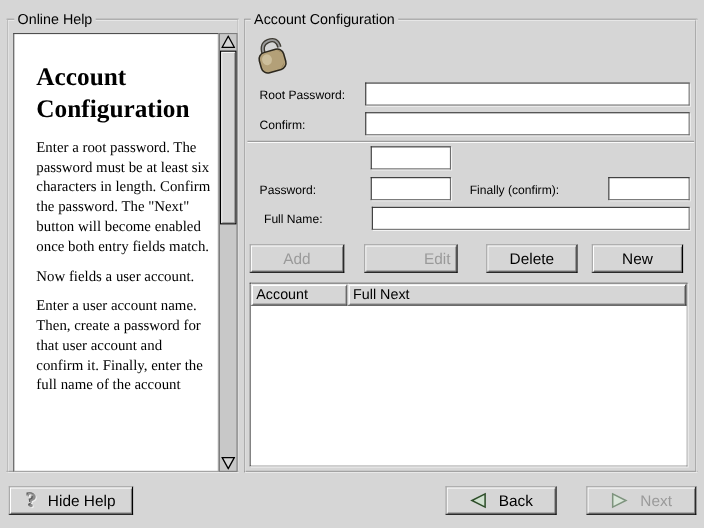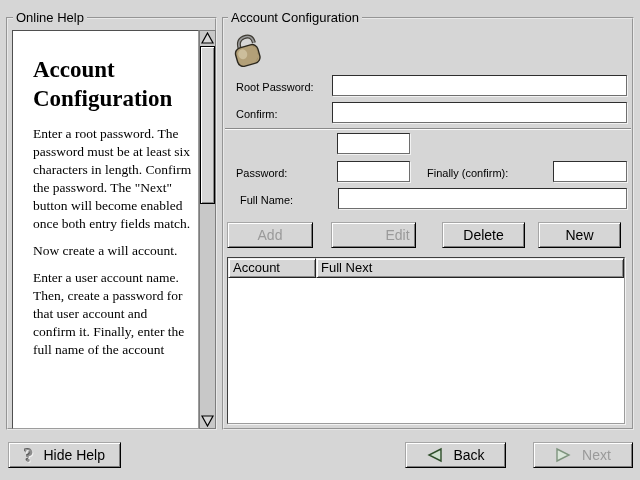--- a/index.html
+++ b/index.html
@@ -62,21 +62,21 @@
 
 <div id="root">
 
   <div class="frame" style="left:6px; top:17px; width:211px; height:413px;"></div>
   <div class="frame-label" style="left:13px; top:10px;">Online Help</div>
 
   <div class="help-text-area sunken">
     <div class="help-inner">
       <div class="help-heading">Account Configuration</div>
       <p class="help-para">Enter a root password. The password must be at least six characters in length. Confirm the password. The "Next" button will become enabled once both entry fields match.</p>
-      <p class="help-para">Now create a will account.</p>
+      <p class="help-para">Now fields a user account.</p>
       <p class="help-para">Enter a user account name. Then, create a password for that user account and confirm it. Finally, enter the full name of the account</p>
     </div>
   </div>
 
   <div class="scrollbar">
     <div class="sb-arrow" style="top:0;">
       <span>
         <svg class="icon-svg" width="13" height="12" viewBox="0 0 13 12">
           <polygon points="6.5,1 12,11 1,11" fill="#d6d6d6" stroke="#000" stroke-width="1.2"></polygon>
         </svg>

